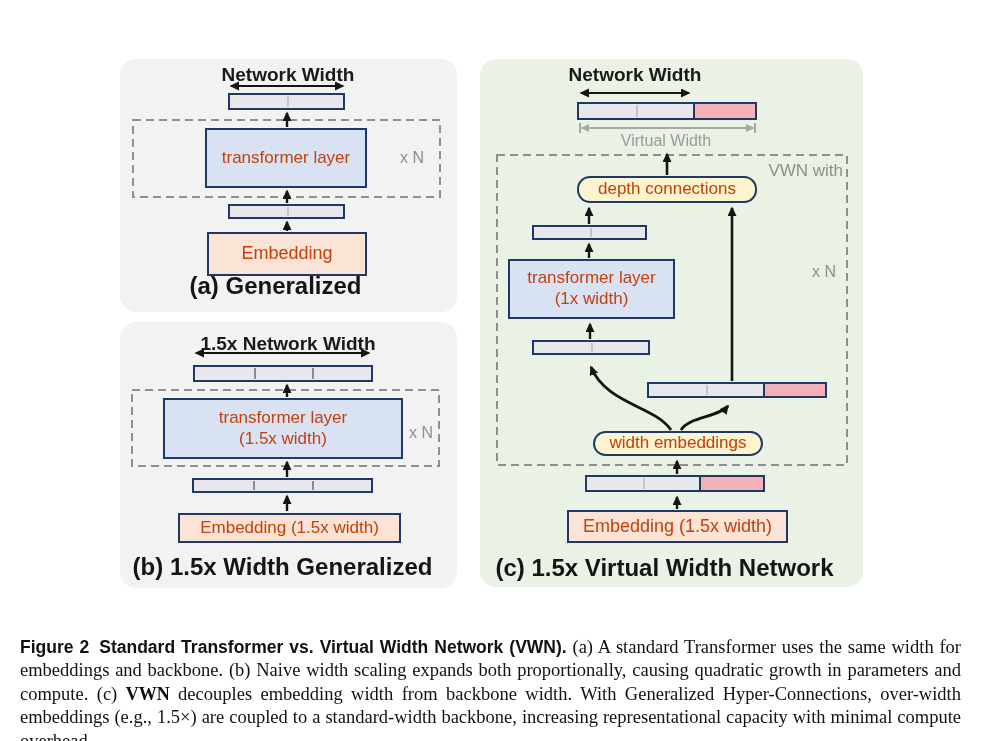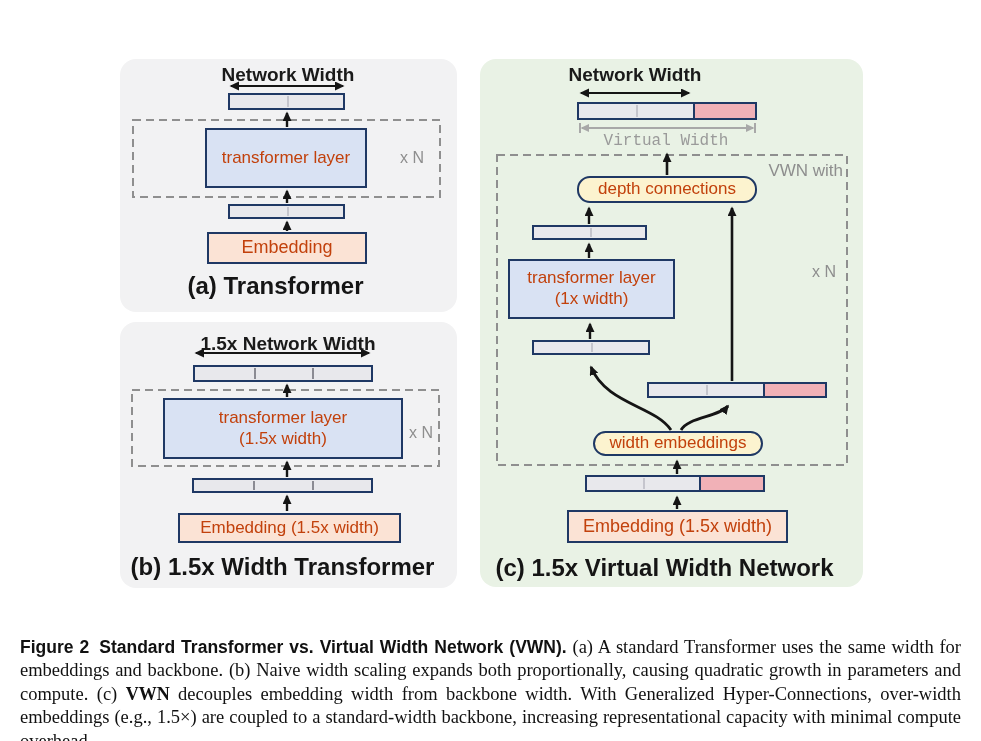--- a/index.html
+++ b/index.html
@@ -59,25 +59,25 @@
   </div>
 
   <div class="mutetext" style="left:400px;top:149px;font-size:16px;">x N</div>
 
   <div class="bar" style="left:228px;top:204px;width:117px;height:15px;">
     <div class="seg" style="width:100%;">
         <i class="cdiv faint" style="left:50%;"></i>
       </div>
   </div>
 
-  <div class="box peach" style="left:207px;top:232px;width:160px;height:32px;font-size:18px;">
+  <div class="box peach" style="left:207px;top:232px;width:160px;height:44px;font-size:18px;">
     <span>Embedding</span>
   </div>
 
-  <div class="pcaption" style="left:107px;top:272px;width:337px;">(a) Transformer</div>
+  <div class="pcaption" style="left:107px;top:272px;width:337px;">(a) Generalized</div>
 
   <div class="wlabel" style="left:138px;top:333px;width:300px;">1.5x Network Width</div>
 
   <div class="bar" style="left:193px;top:365px;width:180px;height:17px;">
     <div class="seg" style="width:100%;">
       <i class="cdiv mid" style="left:33.3%;"></i>
         <i class="cdiv mid" style="left:66.6%;"></i>
     </div>
   </div>
 
@@ -94,32 +94,32 @@
     <div class="seg" style="width:100%;">
       <i class="cdiv mid" style="left:33.3%;"></i>
         <i class="cdiv mid" style="left:66.6%;"></i>
     </div>
   </div>
 
   <div class="box peach" style="left:178px;top:513px;width:223px;height:30px;">
     <span>Embedding (1.5x width)</span>
   </div>
 
-  <div class="pcaption" style="left:114px;top:553px;width:337px;">(b) 1.5x Width Transformer</div>
+  <div class="pcaption" style="left:114px;top:553px;width:337px;">(b) 1.5x Width Generalized</div>
 
   <div class="wlabel" style="left:535px;top:64px;width:200px;">Network Width</div>
 
   <div class="bar" style="left:577px;top:102px;width:180px;height:18px;">
     <div class="seg" style="width:114px;">
         <i class="cdiv faint" style="left:50%;"></i>
       </div>
     <div class="seg pinkseg" style="flex:1;"></div>
   </div>
 
-  <div class="mutetext" style="left:566px;top:132px;width:200px;text-align:center;font-size:16px;color:#9a9a9a;font-family:Liberation Mono, monospace;">Virtual Width</div>
+  <div class="mutetext" style="left:566px;top:132px;width:200px;text-align:center;font-size:16px;color:#9a9a9a;">Virtual Width</div>
 
   <div class="mutetext" style="left:715px;top:161px;width:128px;text-align:right;font-size:17px;">VWN with</div>
 
   <div class="box yellow" style="left:577px;top:176px;width:180px;height:27px;">
     <span>depth connections</span>
   </div>
 
   <div class="bar" style="left:532px;top:225px;width:115px;height:15px;">
     <div class="seg" style="width:100%;">
         <i class="cdiv faint" style="left:50%;"></i>

